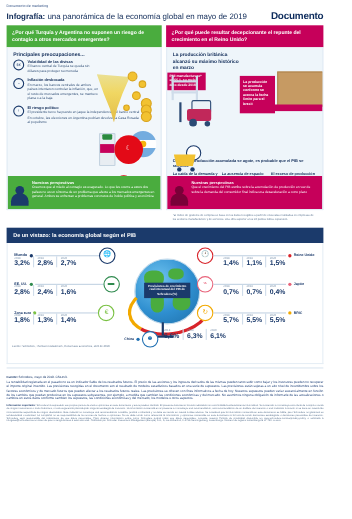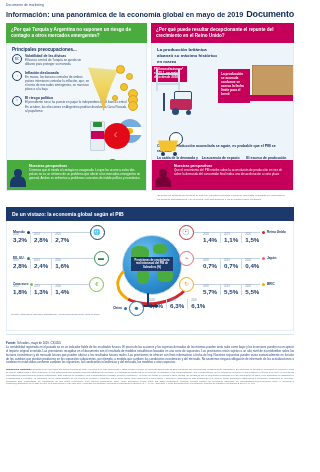--- a/index.html
+++ b/index.html
@@ -9,21 +9,21 @@
     color:#1b3a6b;
     -webkit-font-smoothing:antialiased;
   }
   .page{width:300px;height:472px;position:relative;background:#fff;padding:0;box-sizing:border-box;}
 
   
   .doc-kicker{font-size:3.2px;color:#2a4a7f;padding:3px 0 0 6px;letter-spacing:.1px;}
   .title-row{display:flex;align-items:flex-end;justify-content:space-between;padding:2px 6px 4px 6px;}
   .main-title{font-size:7.2px;line-height:9px;color:#0f2a57;}
   .main-title b{font-weight:bold;}
-  .main-title span{font-weight:bold;text-align:center;}
+  .main-title span{font-weight:normal;text-align:center;}
   .brand{font-size:9px;font-weight:bold;color:#0b2a5b;letter-spacing:-.2px;white-space:nowrap;}
 
   
   .panels{display:flex;gap:4px;padding:0 6px;box-sizing:border-box;}
   .panel{width:143px;box-sizing:border-box;position:relative;}
   .panel-head{color:#fff;font-weight:bold;font-size:4.6px;line-height:6.2px;padding:4px 5px;box-sizing:border-box;min-height:20px;}
   .p-left .panel-head{background:#4aac3e;}
   .p-right .panel-head{background:#c6005a;}
   .panel-body{background:#f2f7fb;border:1px solid #e2ecf4;border-top:none;box-sizing:border-box;position:relative;overflow:hidden;}
   .p-left .panel-body{height:148px;}
@@ -141,21 +141,21 @@
   .hr{height:.6px;background:#dbe6f0;margin:3px 6px;}
 </style>
 </head>
 <body>
 
 <div class="page">
 
   <div class="doc-kicker">Documento de marketing</div>
   <div class="title-row">
     <div class="main-title">
-      <b>Información:</b><span> una panorámica de la economía global en mayo de 2019</span>
+      <b>Infografía:</b><span> una panorámica de la economía global en mayo de 2019</span>
     </div>
     <div class="brand">Documento</div>
   </div>
 
   <div class="panels">
 
     <div class="panel p-left">
       <div class="panel-head">¿Por qué Turquía y Argentina no suponen un riesgo de contagio a otros mercados emergentes?</div>
       <div class="panel-body">
 

